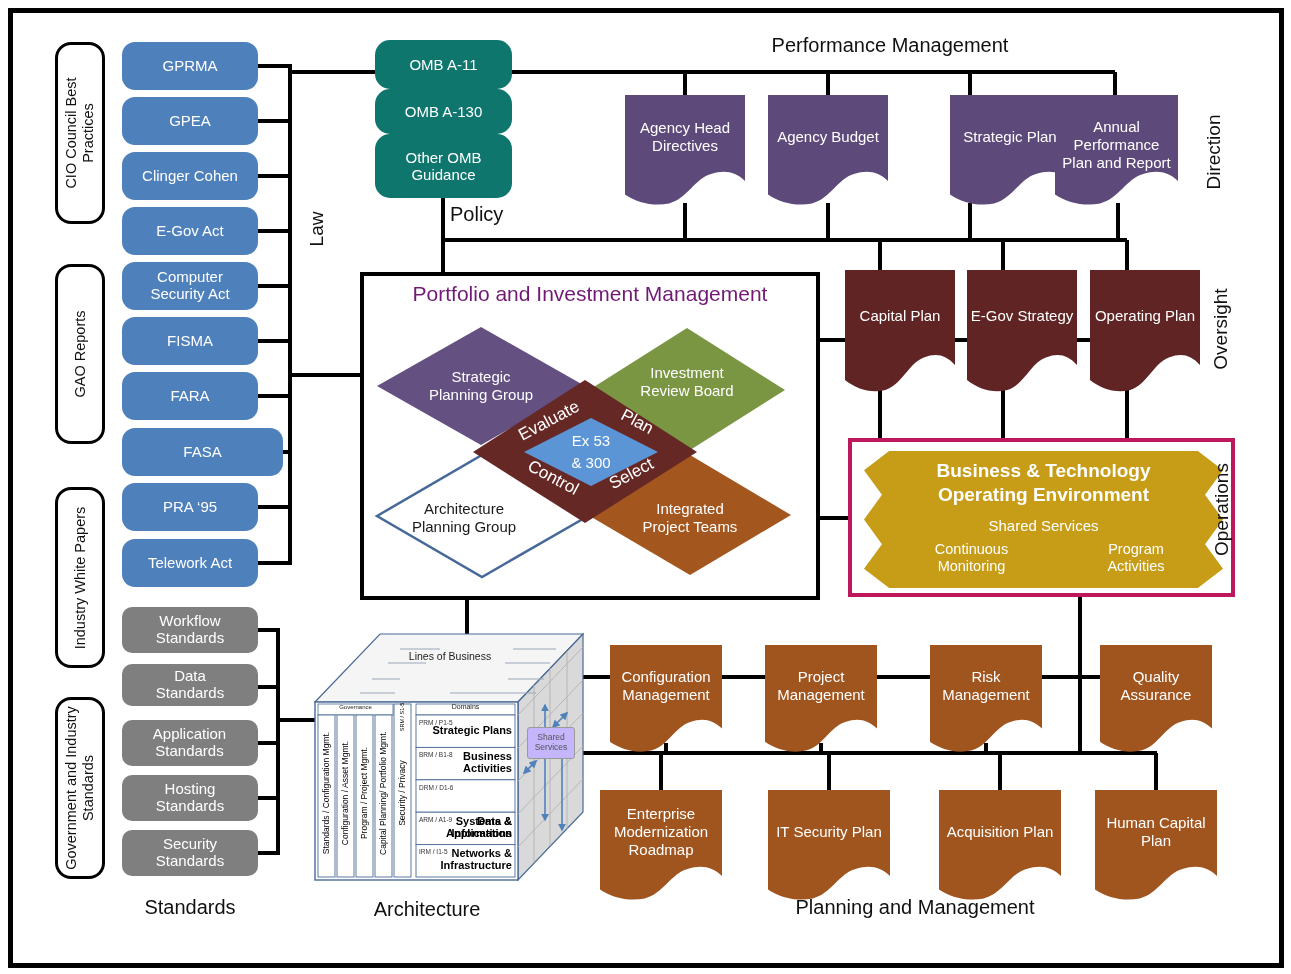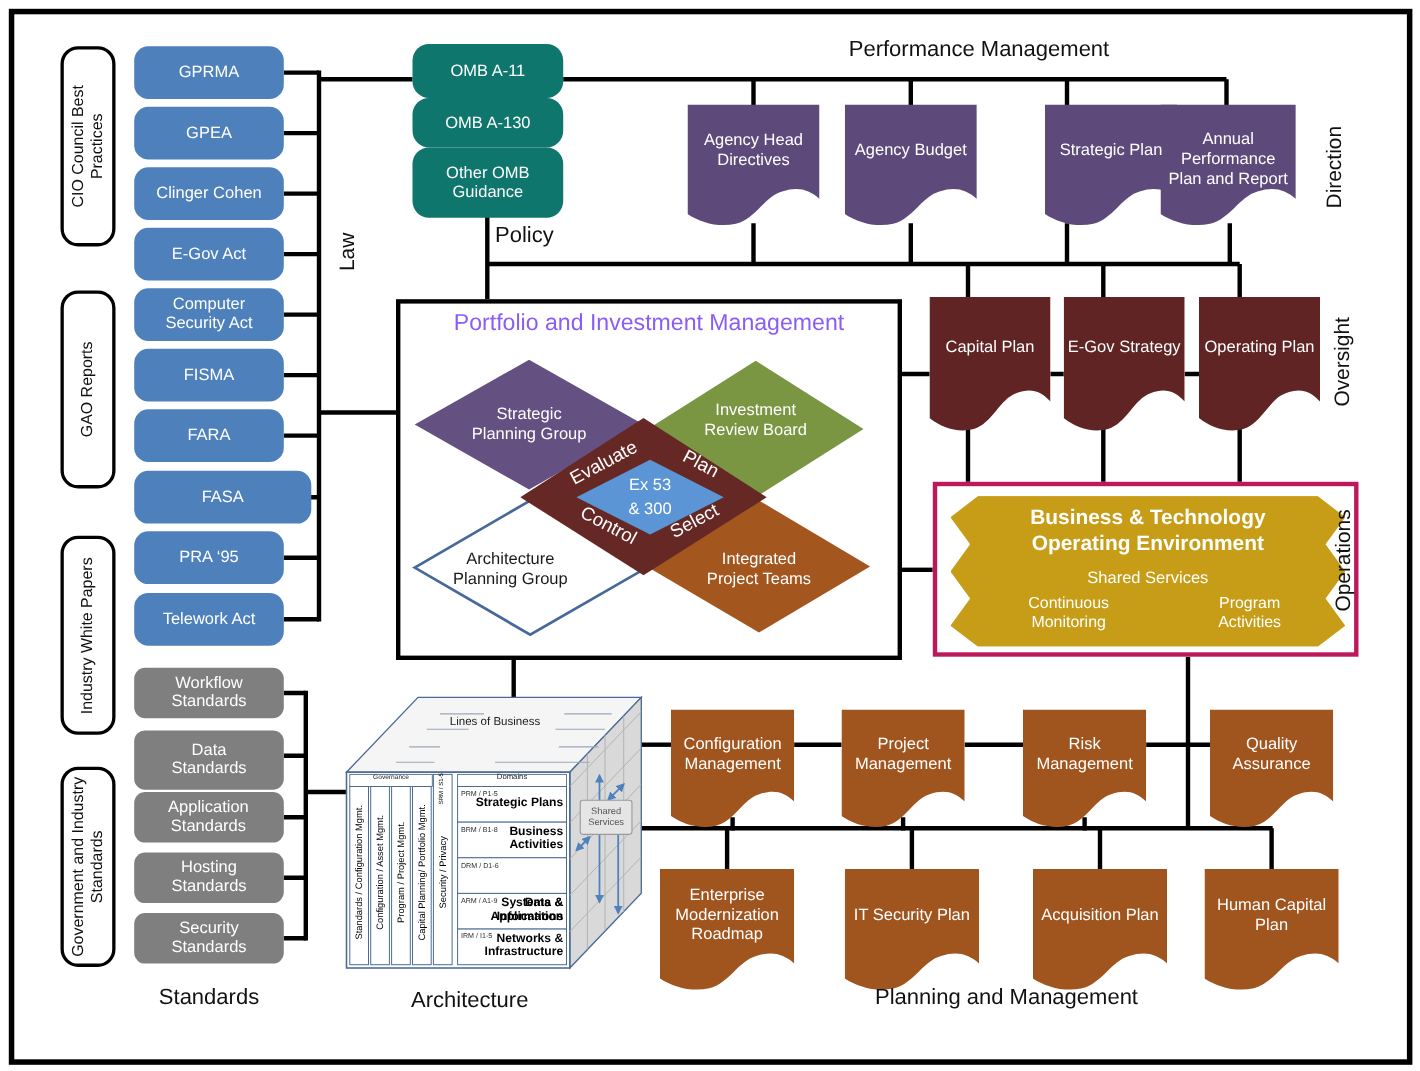--- a/index.html
+++ b/index.html
@@ -18,30 +18,30 @@
   .wave .wave-bg{position:absolute;left:0;top:0;width:100%;height:100%;}
   .wave .wave-bg path{fill:currentColor;}
   .wave .lbl{position:absolute;left:2px;right:2px;top:0;height:74%;display:flex;align-items:center;justify-content:center;text-align:center;color:#fff;font-size:15px;line-height:1.18;z-index:1;}
   .w-purple{color:#5E4A7A;}
   .w-maroon{color:#5F2423;}
   .w-brown{color:#A0541E;}
   .dmd-lbl{position:absolute;display:flex;align-items:center;justify-content:center;text-align:center;font-size:15px;line-height:1.2;color:#fff;}
   .dmd-dark{color:#1a1a1a;}
   .ring-lbl{position:absolute;font-size:17px;color:#fff;text-align:center;}
   #pim-box{position:absolute;left:360px;top:272px;width:460px;height:328px;border:4px solid #000;background:#fff;box-sizing:border-box;}
-  #pim-title{position:absolute;left:370px;top:282px;width:440px;height:30px;text-align:center;font-size:21px;color:#8b5cf6;}
+  #pim-title{position:absolute;left:370px;top:282px;width:440px;height:30px;text-align:center;font-size:21px;color:#701a75;}
   #btoe{position:absolute;left:848px;top:438px;width:387px;height:159px;border:4px solid #be185d;background:#fff;box-sizing:border-box;}
   #btoe-banner{position:absolute;left:12px;top:9px;width:359px;height:137px;background:#C79D18;
     clip-path:polygon(7% 0%,93% 0%,100% 14%,95% 32%,100% 50%,95% 68%,100% 86%,93% 100%,7% 100%,0% 86%,5% 68%,0% 50%,5% 32%,0% 14%);}
   .btoe-title{position:absolute;left:0;width:100%;text-align:center;color:#fff;font-weight:bold;font-size:19px;line-height:1.2;}
   .btoe-sub{position:absolute;color:#fff;font-size:14.5px;text-align:center;line-height:1.2;}
   .dom-name{position:absolute;display:flex;align-items:center;justify-content:flex-end;text-align:right;font-weight:bold;font-size:11px;line-height:1.08;color:#000;}
   .dom-code{position:absolute;font-size:6.5px;color:#333;}
   .gov-col{position:absolute;white-space:nowrap;font-size:8.5px;text-align:center;transform:rotate(-90deg);color:#000;}
-  #ss-tag{position:absolute;left:527px;top:727px;width:46px;height:30px;background:#e5e5e5;border:1px solid #9a9a9a;border-radius:3px;display:flex;flex-direction:column;align-items:center;justify-content:center;font-size:8.5px;line-height:1.15;color:#555;z-index:2;}
+  #ss-tag{position:absolute;left:527px;top:727px;width:46px;height:30px;background:#c4b5fd;border:1px solid #9a9a9a;border-radius:3px;display:flex;flex-direction:column;align-items:center;justify-content:center;font-size:8.5px;line-height:1.15;color:#555;z-index:2;}
   .tinyhead{position:absolute;text-align:center;color:#222;}
 </style>
 </head>
 <body>
 
 <div id="canvas">
   <div id="frame"></div>
 
   <svg id="wires" viewBox="0 0 1291 974">
     <g stroke="#000" stroke-width="4" fill="none">
@@ -89,21 +89,21 @@
   <div class="box-blue" style="left:122px;top:152px;width:136px;height:48px;">Clinger Cohen</div>
   <div class="box-blue" style="left:122px;top:207px;width:136px;height:48px;">E-Gov Act</div>
   <div class="box-blue" style="left:122px;top:262px;width:136px;height:48px;padding:0 26px;">Computer Security Act</div>
   <div class="box-blue" style="left:122px;top:317px;width:136px;height:48px;">FISMA</div>
   <div class="box-blue" style="left:122px;top:372px;width:136px;height:48px;">FARA</div>
   <div class="box-blue" style="left:122px;top:428px;width:161px;height:48px;">FASA</div>
   <div class="box-blue" style="left:122px;top:483px;width:136px;height:48px;">PRA ‘95</div>
   <div class="box-blue" style="left:122px;top:539px;width:136px;height:48px;">Telework Act</div>
 
   <div class="box-gray" style="left:122px;top:607px;width:136px;height:46px;">Workflow Standards</div>
-  <div class="box-gray" style="left:122px;top:664px;width:136px;height:54px;">Data Standards</div>
+  <div class="box-gray" style="left:122px;top:664px;width:136px;height:42px;">Data Standards</div>
   <div class="box-gray" style="left:122px;top:720px;width:136px;height:46px;padding-left:19px;">Application Standards</div>
   <div class="box-gray" style="left:122px;top:775px;width:136px;height:46px;">Hosting Standards</div>
   <div class="box-gray" style="left:122px;top:830px;width:136px;height:46px;">Security Standards</div>
 
   <div class="seclab" style="left:120px;top:896px;width:140px;">Standards</div>
   <div class="vside" style="left:272px;top:218px;width:90px;">Law</div>
 
   <div class="box-omb" style="left:375px;top:40px;width:137px;height:49px;">OMB A-11</div>
   <div class="box-omb" style="left:375px;top:89px;width:137px;height:45px;">OMB A-130</div>
   <div class="box-omb" style="left:375px;top:134px;width:137px;height:64px;">Other OMB Guidance</div>

